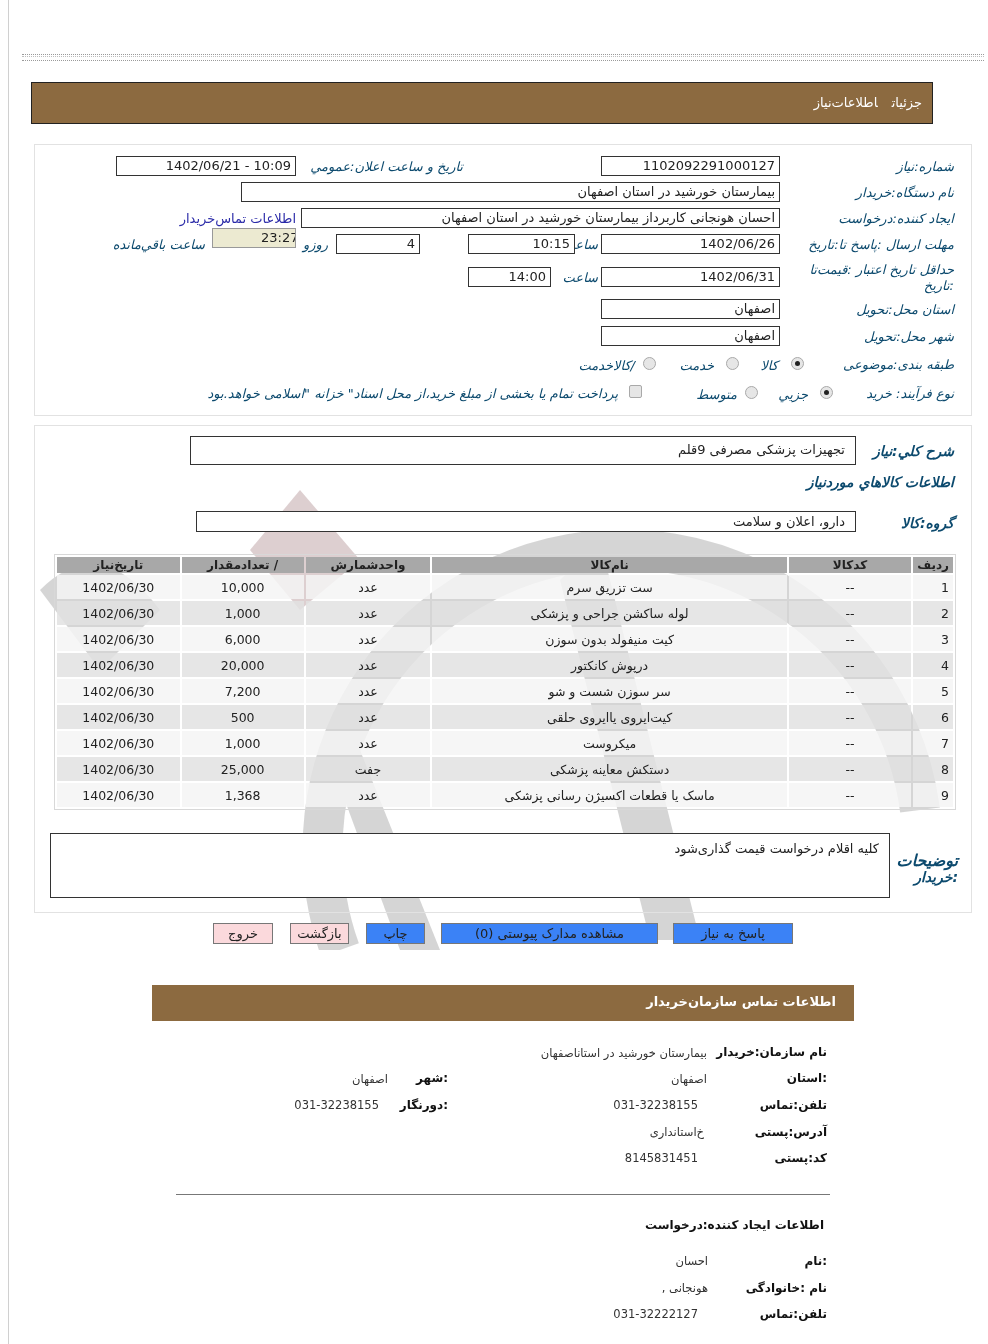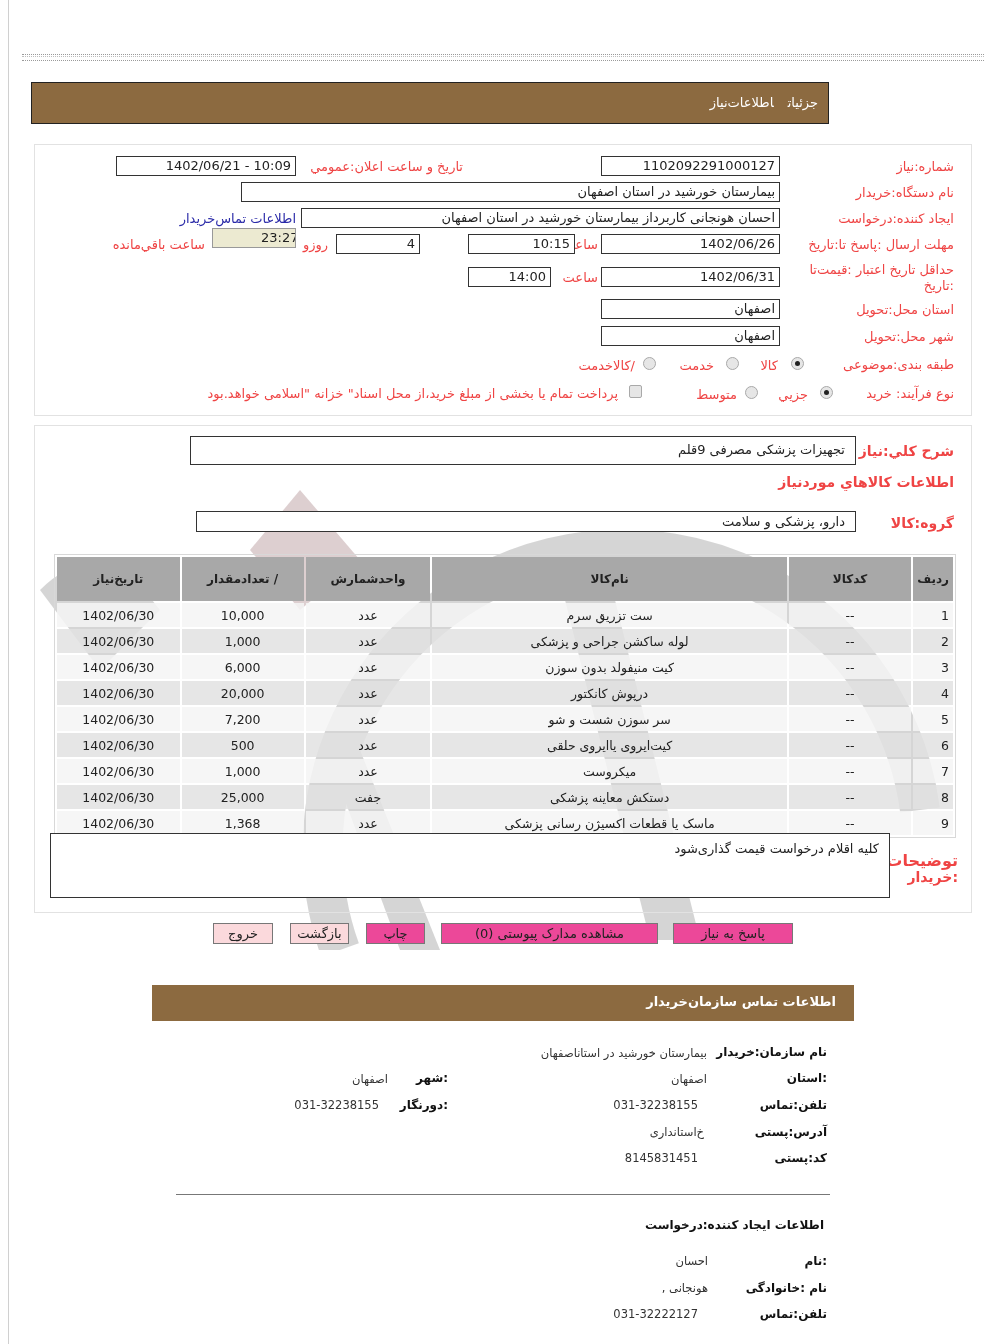--- a/index.html
+++ b/index.html
@@ -2,64 +2,64 @@
 <html><head>
 <meta charset="utf-8">
 <style>
   html, body { margin:0; padding:0; background:#ffffff; }
   body { width:988px; height:1344px; position:relative; overflow:hidden;
          font-family:"DejaVu Sans", sans-serif; font-size:13px; color:#222; }
   .leftline { position:absolute; left:8px; top:0; width:1px; height:1344px; background:#d0d0d0; }
   .dotted { position:absolute; left:22px; top:54px; width:962px; height:5px;
             border-top:1px dotted #9a9a9a; border-bottom:1px dotted #9a9a9a; }
   .dotted:after { content:""; position:absolute; left:0; right:0; top:1px; border-top:1px dotted #bdbdbd; }
-  .titlebar { position:absolute; left:31px; top:82px; width:798px; height:42px;
+  .titlebar { position:absolute; left:31px; top:82px; width:902px; height:42px;
               background:#8c6a40; border:1px solid #222; box-sizing:border-box; }
   .titlebar .t { position:absolute; right:10px; top:12px; color:#fff; font-size:13px; direction:rtl; white-space:nowrap; }
   .titlebar .t span { margin-left:14px; }
 
   .panel { position:absolute; border:1px solid #e2e2e2; background:transparent; box-sizing:border-box; }
   .p1 { left:34px; top:144px; width:938px; height:272px; }
   .p2 { left:34px; top:425px; width:938px; height:488px; }
 
-  .lbl { position:absolute; direction:rtl; white-space:nowrap; font-size:13px; color:#ef4444; }
+  .lbl { position:absolute; direction:rtl; white-space:nowrap; font-size:13px; color:#0c4a6e;font-style:italic; }
   .fld { position:absolute; border:1px solid #333; background:#fff; box-sizing:border-box;
          height:20px; direction:rtl; white-space:nowrap; overflow:hidden; font-size:13px;
          line-height:18px; padding:0 4px; text-align:right; }
   .fld.ltr { direction:ltr; text-align:right; }
   .fld.timer { background:#ecead1; border:1px solid #999; text-align:center; }
   .link { position:absolute; color:#2a2aa8; direction:rtl; white-space:nowrap; font-size:13px; cursor:pointer; }
 
   .radio { position:absolute; width:13px; height:13px; border-radius:50%;
            border:1px solid #a9a9a9; background:#e6e6e6; box-sizing:border-box; }
   .radio.on:after { content:""; position:absolute; left:3px; top:3px; width:5px; height:5px; border-radius:50%; background:#222; }
   .check { position:absolute; width:13px; height:13px; border:1px solid #a9a9a9; background:#e6e6e6; border-radius:2px; box-sizing:border-box; }
 
   .bold { font-weight:bold; }
   .boxrow { position:absolute; border:1px solid #333; background:#fff; box-sizing:border-box; direction:rtl; font-size:13px; padding:2px 10px; }
 
   
   .wm { position:absolute; left:40px; top:430px; width:920px; height:520px; pointer-events:none; opacity:0.35; }
 
   table.items { position:absolute; left:54px; top:554px; width:902px; border-collapse:separate; border-spacing:2px; direction:rtl;
                 border:1px solid #d8d8d8; background:transparent; font-size:12.5px; }
-  table.items th { background:#a8a8a8; color:#222; font-weight:bold; font-size:12px; height:16px; padding:14px 4px; text-align:center; }
+  table.items th { background:#a8a8a8; color:#222; font-weight:bold; font-size:12px; height:16px; padding:0 4px; text-align:center; }
   table.items th.r { text-align:right; }
   table.items td { height:24px; text-align:center; padding:0 4px; }
   table.items tr.odd td { background:rgba(245,245,245,0.85); }
   table.items tr.even td { background:rgba(226,226,226,0.85); }
   table.items td.r { text-align:right; }
 
   .notes { position:absolute; left:50px; top:833px; width:840px; height:65px; border:1px solid #333; background:#fff; box-sizing:border-box;
            direction:rtl; padding:6px 10px 0 0; font-size:13px; line-height:17px; }
   .notes div { white-space:nowrap; }
 
   .btn { position:absolute; height:21px; box-sizing:border-box; border:1px solid #777; font-size:13px; text-align:center;
          line-height:19px; direction:rtl; white-space:nowrap; cursor:pointer; color:#222; }
-  .btn.green { background:#ec4899; }
+  .btn.green { background:#3b82f6; }
   .btn.red { background:#fbd9dc; }
 
   .contactbar { position:absolute; left:152px; top:985px; width:702px; height:36px; background:#8c6a40; }
   .contactbar .t { position:absolute; right:18px; top:9px; color:#fff; font-weight:bold; font-size:13px; direction:rtl; white-space:nowrap; }
 
   .cl { position:absolute; direction:rtl; white-space:nowrap; font-size:12px; font-weight:bold; color:#111; }
   .cv { position:absolute; direction:rtl; white-space:nowrap; font-size:11.5px; color:#333; }
   .hr { position:absolute; left:176px; top:1194px; width:654px; height:1px; background:#777; }
 </style>
 </head>
@@ -130,21 +130,21 @@
 <div class="lbl" style="right:180px;top:387px;">جزيي</div>
 <div class="radio" style="left:745px;top:386px;"></div>
 <div class="lbl" style="right:251px;top:387px;">متوسط</div>
 <div class="check" style="left:629px;top:385px;"></div>
 <div class="lbl" style="right:370px;top:386px;">پرداخت تمام یا بخشی از مبلغ خرید،از محل اسناد" خزانه "اسلامی خواهد.بود</div>
 
 <div class="lbl bold" style="right:34px;top:443px;font-size:14px;">شرح کلي:نیاز</div>
 <div class="boxrow" style="left:190px;top:436px;width:666px;height:29px;line-height:21px;">تجهیزات پزشکی مصرفی 9قلم</div>
 <div class="lbl bold" style="right:34px;top:474px;font-size:14px;">اطلاعات کالاهاي مورد‌نیاز</div>
 <div class="lbl bold" style="right:34px;top:515px;font-size:14px;">گروه:کالا</div>
-<div class="boxrow" style="left:196px;top:511px;width:660px;height:21px;line-height:15px;">دارو، پزشکی و سلامت</div>
+<div class="boxrow" style="left:196px;top:511px;width:660px;height:21px;line-height:15px;">دارو، اعلان و سلامت</div>
 
 <table class="items">
   <thead>
     <tr>
       <th class="r" style="width:28px;">ردیف</th>
       <th style="width:117px;">کدکالا</th>
       <th style="width:357px;">نام‌کالا</th>
       <th style="width:118px;">واحدشمارش</th>
       <th style="width:116px;">/ تعداد‌مقدار</th>
       <th style="width:116px;">تاریخ‌نیاز</th>

